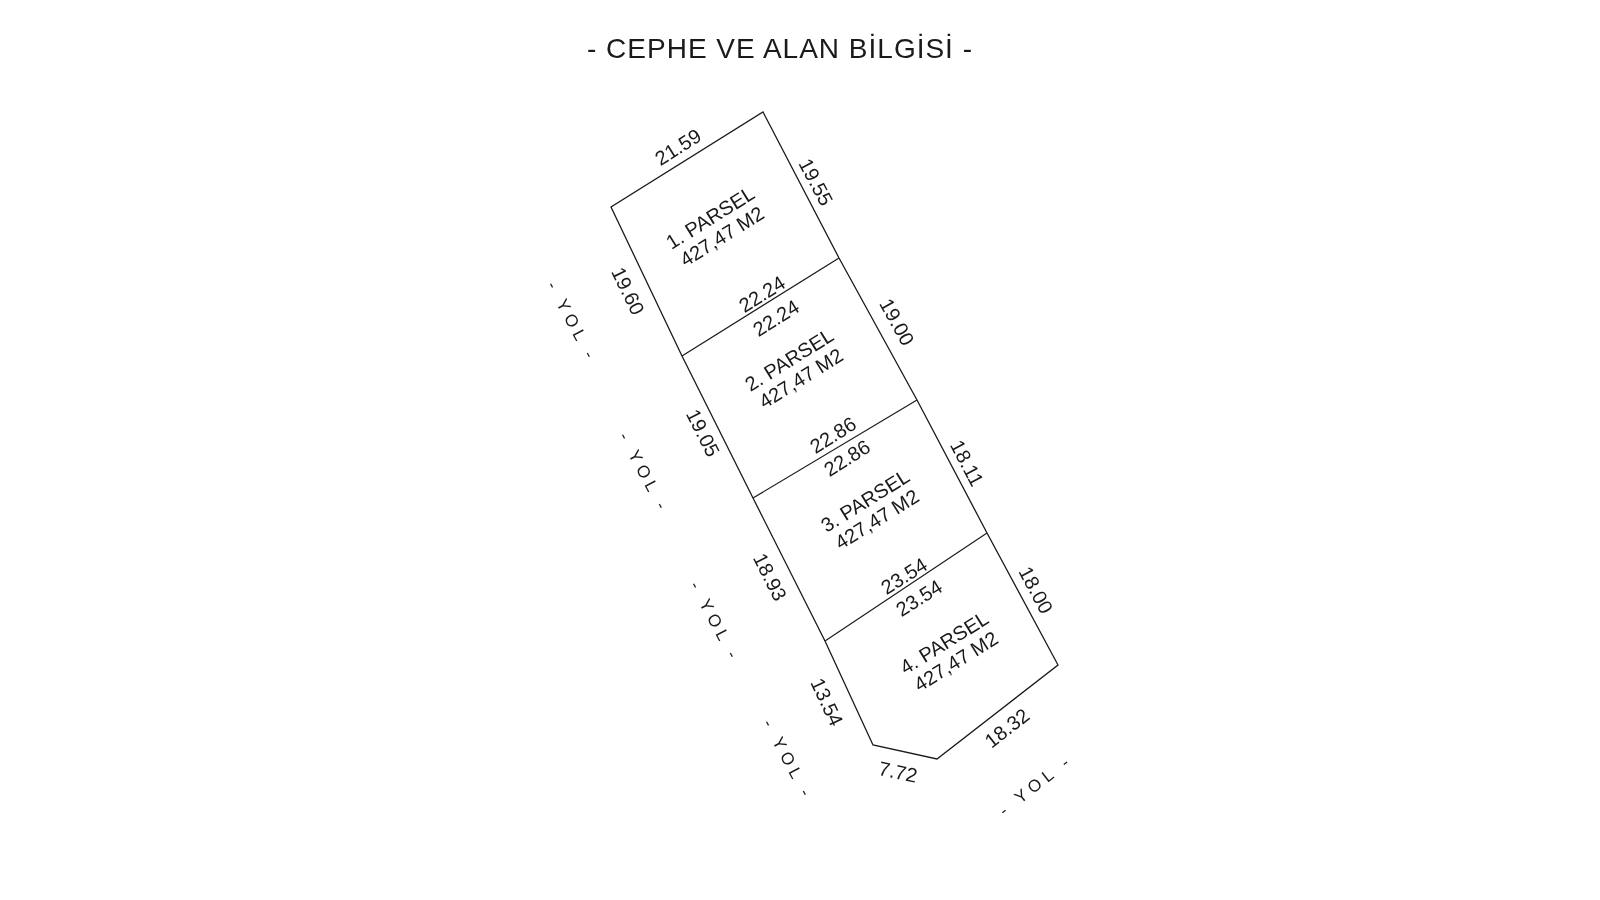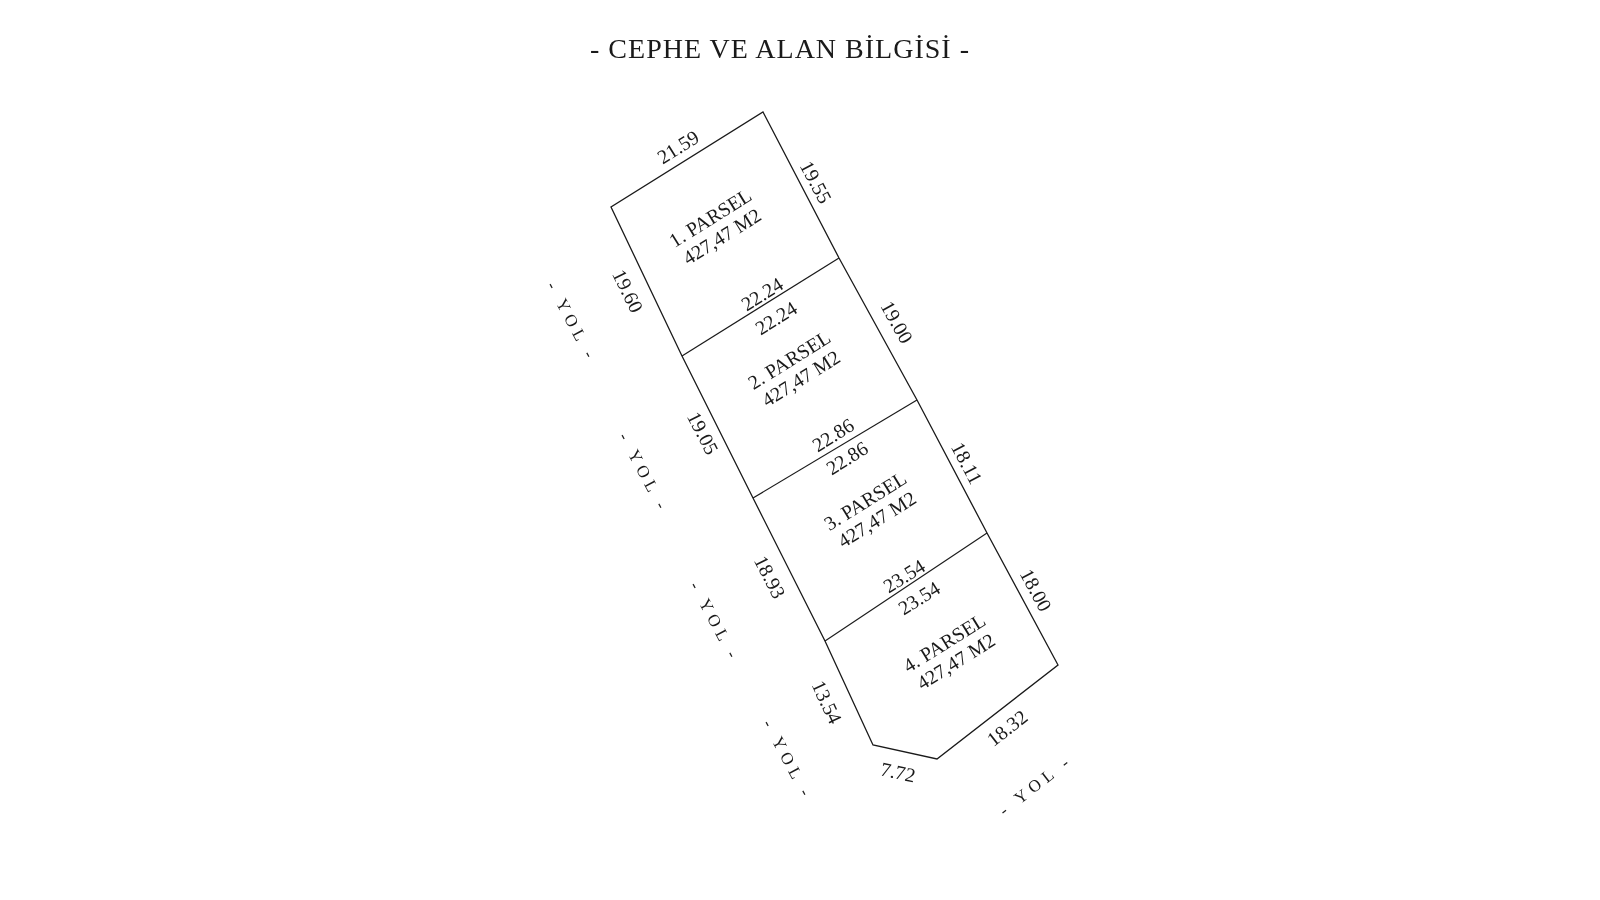--- a/index.html
+++ b/index.html
@@ -6,21 +6,21 @@
     margin: 0;
     padding: 0;
     background: #ffffff;
   }
   .stage {
     position: relative;
     width: 1600px;
     height: 900px;
     background: #ffffff;
     overflow: hidden;
-    font-family: Liberation Serif, serif;
+    font-family: Liberation Sans, sans-serif;
   }
   svg.plan {
     position: absolute;
     inset: 0;
     width: 1600px;
     height: 900px;
   }
   .outline {
     fill: none;
     stroke: #1a1a1a;

